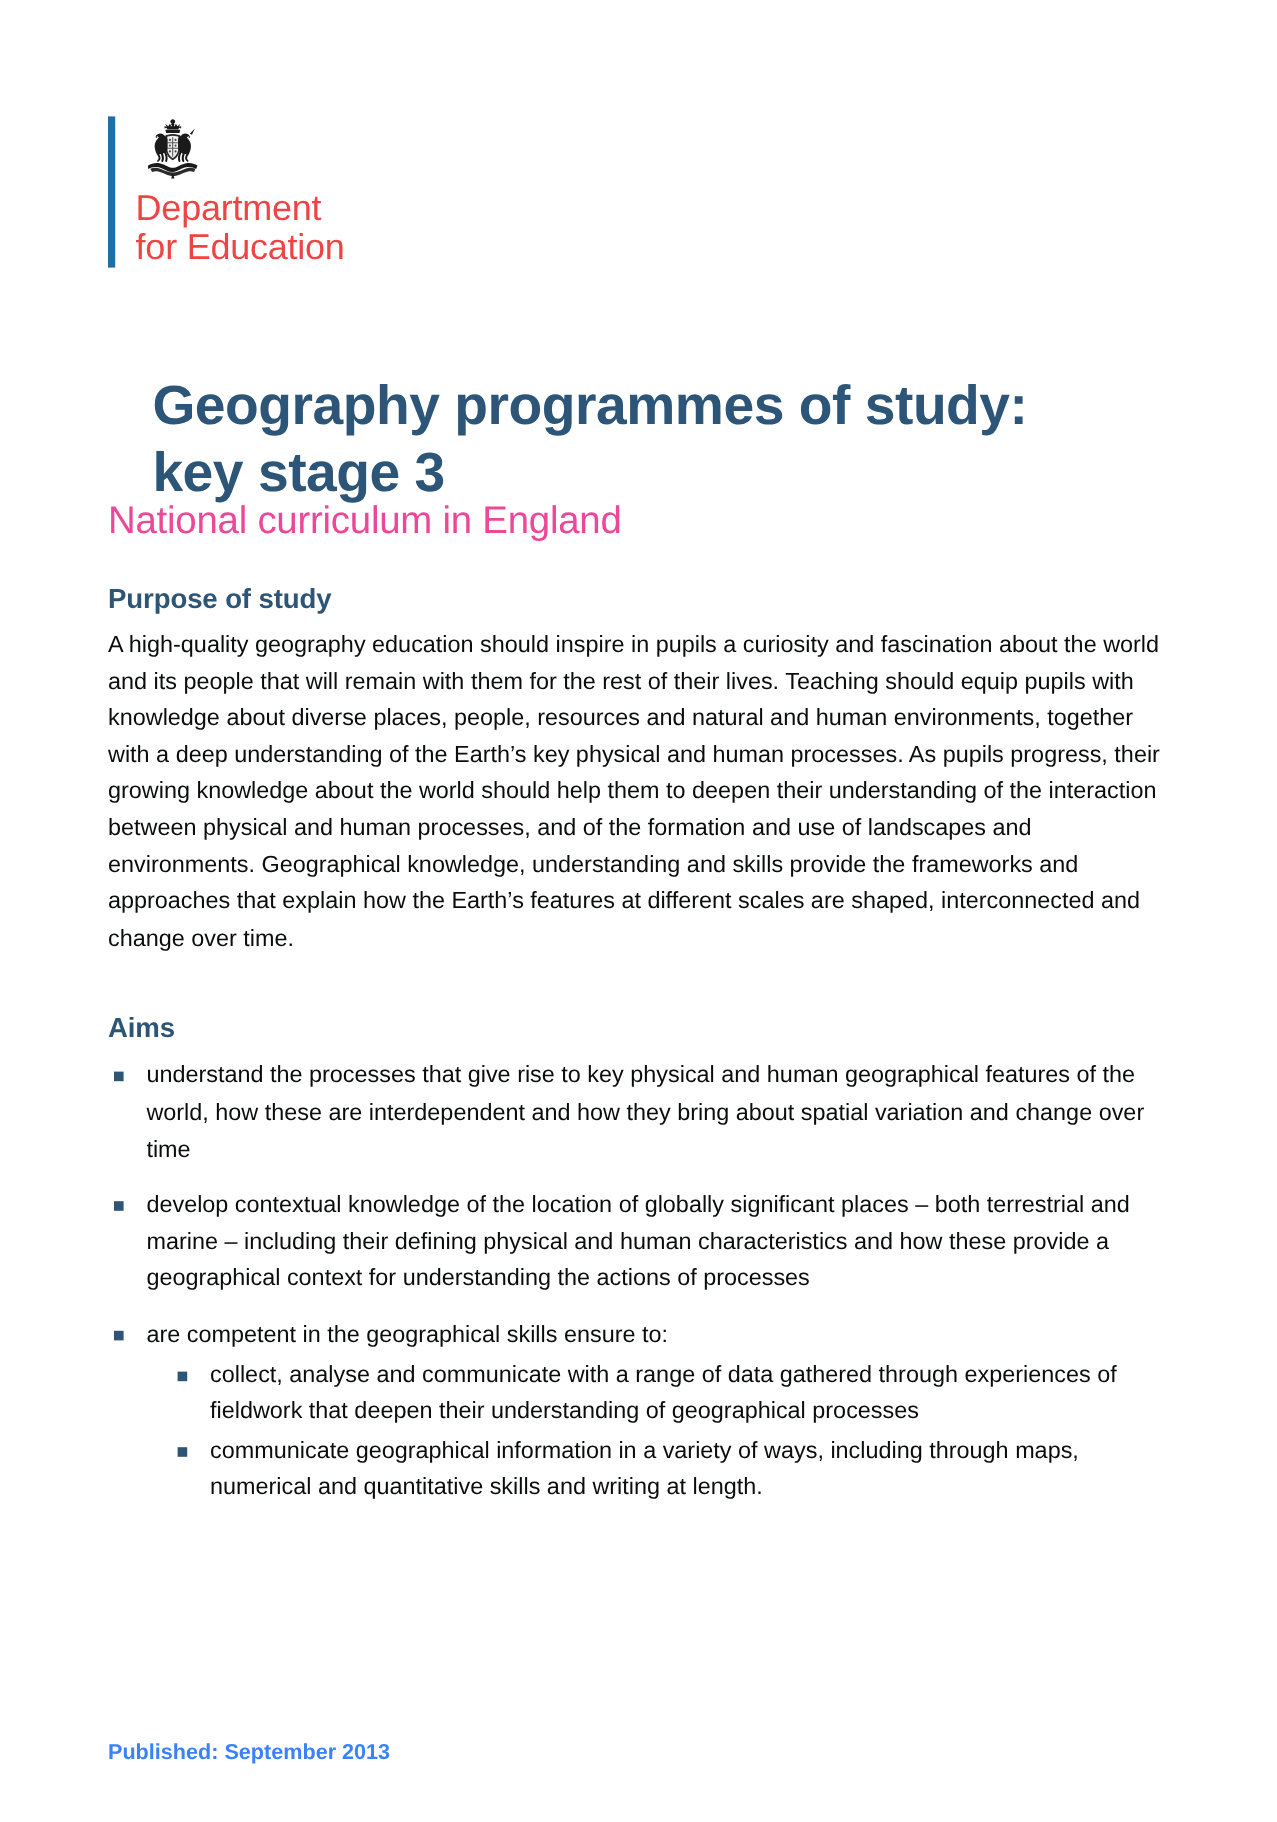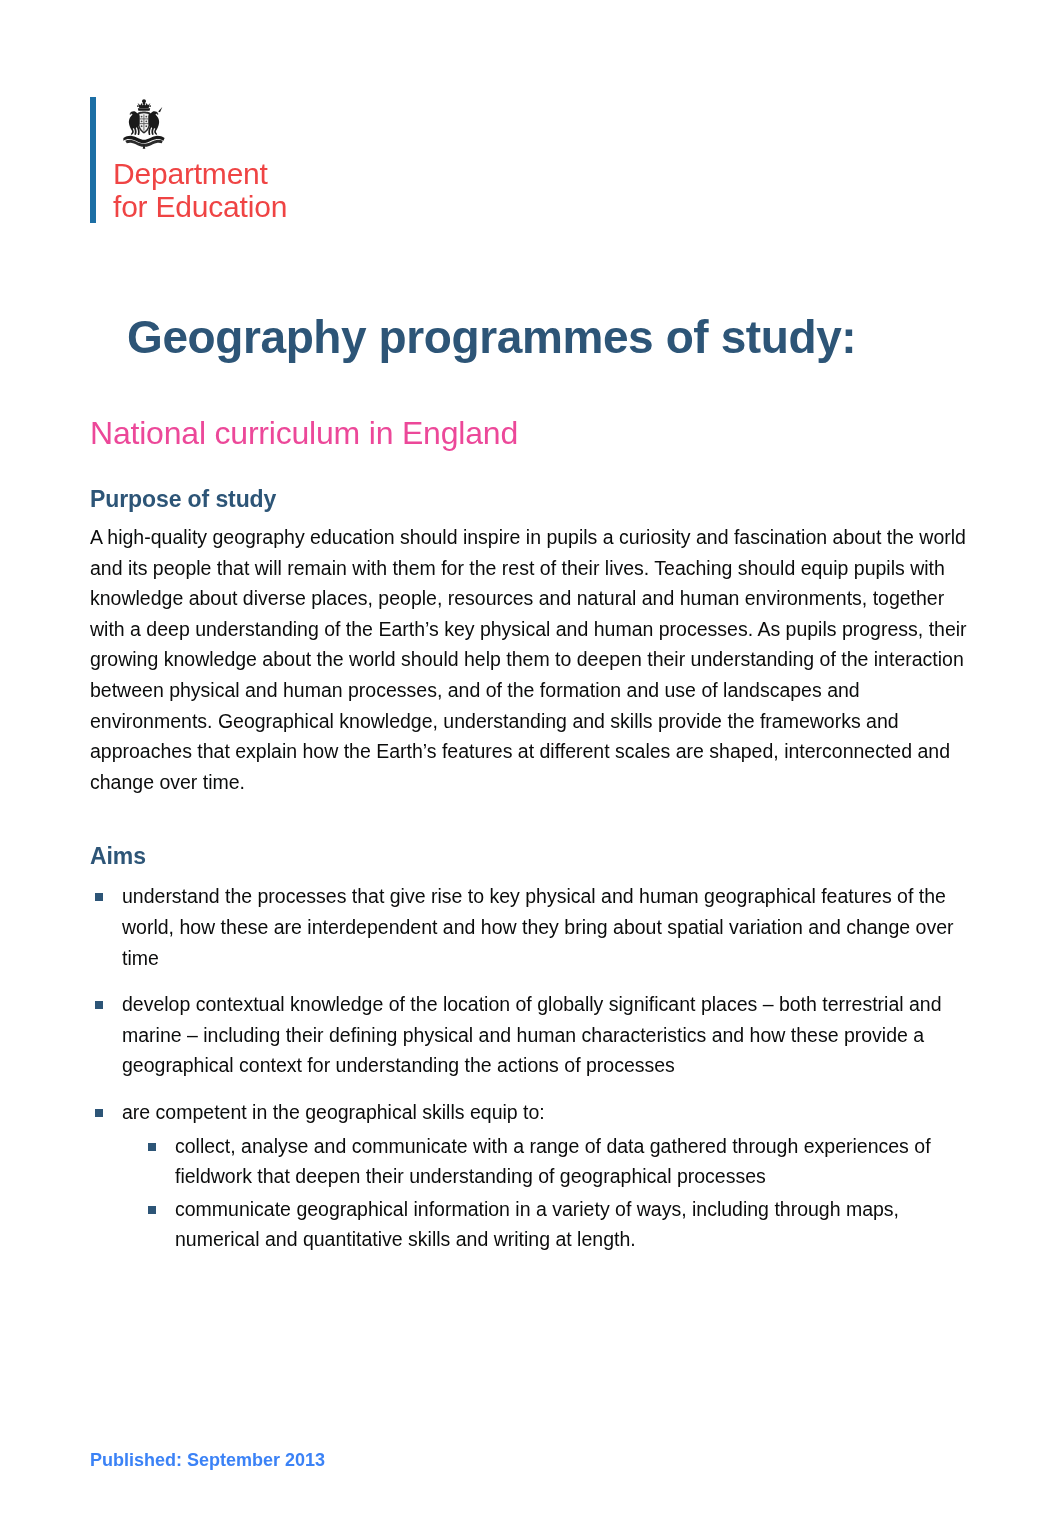--- a/index.html
+++ b/index.html
@@ -206,21 +206,21 @@
           <path d="M10.4 40.9c2.4-1.6 5.6-2.3 8.5-2 3.5.4 6.4 2.3 9.3 3.4 1.8.7 3.8.7 5.6 0 2.9-1.1 5.8-3 9.3-3.4 2.9-.3 6.1.4 8.5 2l-1.1 2.9c-2.2-1.3-4.9-1.9-7.4-1.6-3.1.4-5.8 2.1-8.8 3.3-2.5 1-5.3 1-7.8 0-3-1.2-5.7-2.9-8.8-3.3-2.5-.3-5.2.3-7.4 1.6z"></path>
           <path d="M12.2 43.7c1.9-.9 4.2-1.2 6.3-.8 2.9.5 5.3 2.1 8 3.1 3 1.1 6 1.1 9 0 2.7-1 5.1-2.6 8-3.1 2.1-.4 4.4-.1 6.3.8l-1 2.6c-1.6-.6-3.4-.7-5.1-.4-2.7.5-5 2-7.6 3-3.1 1.2-6.5 1.2-9.6 0-2.6-1-4.9-2.5-7.6-3-1.7-.3-3.5-.2-5.1.4z" fill="#2b2b2b"></path>
           <path d="M31 46.6l-1.3 5.1h2.6z"></path>
         </g>
       </svg>
       <div class="logo-word">Department</div>
       <div class="logo-word">for Education</div>
     </div>
   </div>
 
-  <h1 class="doc-title"><span>Geography programmes of study:</span><br></h1>
+  <h1 class="doc-title"><span>Geography programmes of study:</span><br><span>key stage 3</span></h1>
 
   <div class="doc-subtitle">National curriculum in England</div>
 
   <div class="content">
 
     <h2 class="section">Purpose of study</h2>
     <p class="body">A high-quality geography education should inspire in pupils a curiosity and fascination about the world and its people that will remain with them for the rest of their lives. Teaching should equip pupils with knowledge about diverse places, people, resources and natural and human environments, together with a deep understanding of the Earth’s key physical and human processes. As pupils progress, their growing knowledge about the world should help them to deepen their understanding of the interaction between physical and human processes, and of the formation and use of landscapes and environments. Geographical knowledge, understanding and skills provide the frameworks and approaches that explain how the Earth’s features at different scales are shaped, interconnected and change over time.</p>
 
     <h2 class="section aims">Aims</h2>
 
@@ -231,21 +231,21 @@
         <span class="li-text">understand the processes that give rise to key physical and human geographical features of the world, how these are interdependent and how they bring about spatial variation and change over time</span>
       </li>
 
       <li>
         <span class="sq"></span>
         <span class="li-text">develop contextual knowledge of the location of globally significant places – both terrestrial and marine – including their defining physical and human characteristics and how these provide a geographical context for understanding the actions of processes</span>
       </li>
 
       <li>
         <span class="sq"></span>
-        <span class="li-text">are competent in the geographical skills equip to:</span>
+        <span class="li-text">are competent in the geographical skills ensure to:</span>
 
         <ul class="lvl2">
           <li>
             <span class="sq"></span>
             <span class="li-text">collect, analyse and communicate with a range of data gathered through experiences of fieldwork that deepen their understanding of geographical processes</span>
           </li>
           <li>
             <span class="sq"></span>
             <span class="li-text">communicate geographical information in a variety of ways, including through maps, numerical and quantitative skills and writing at length.</span>
           </li>

